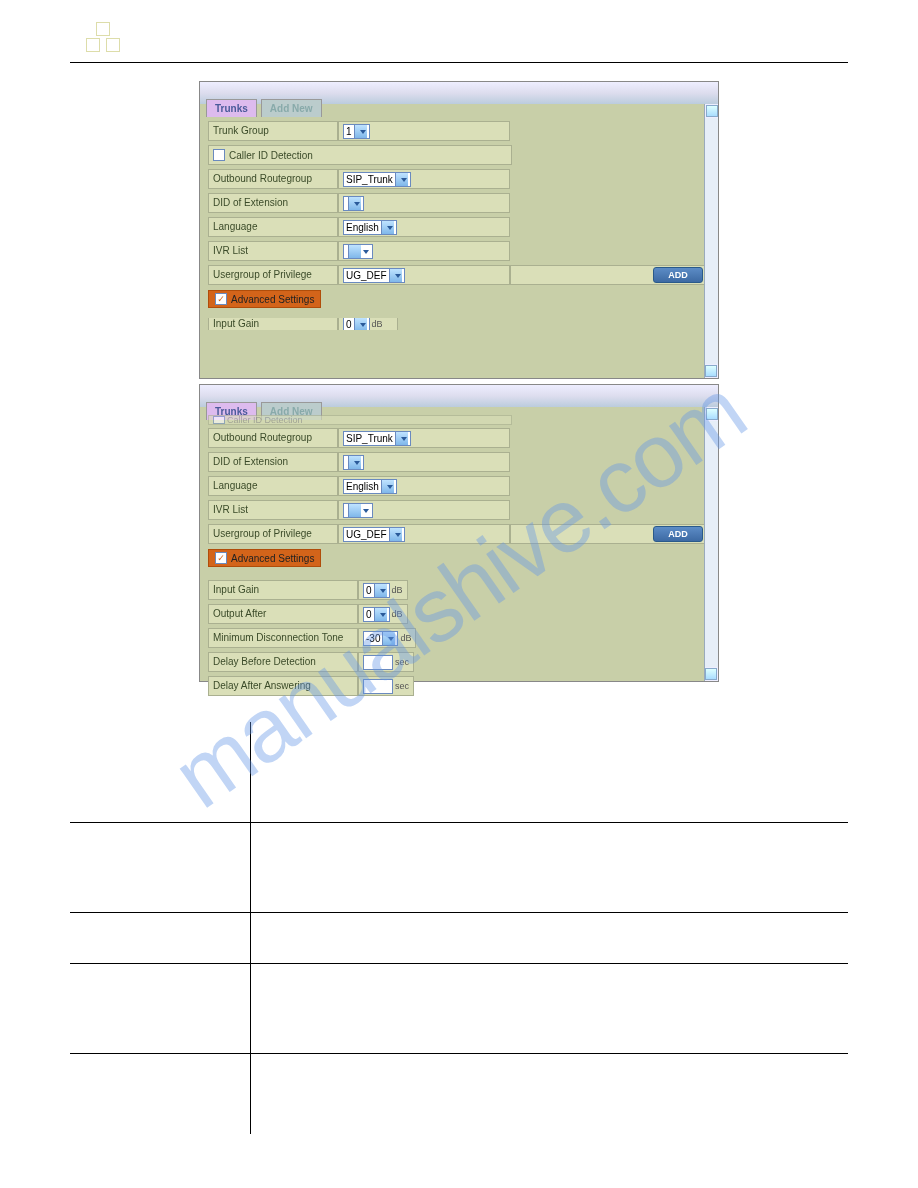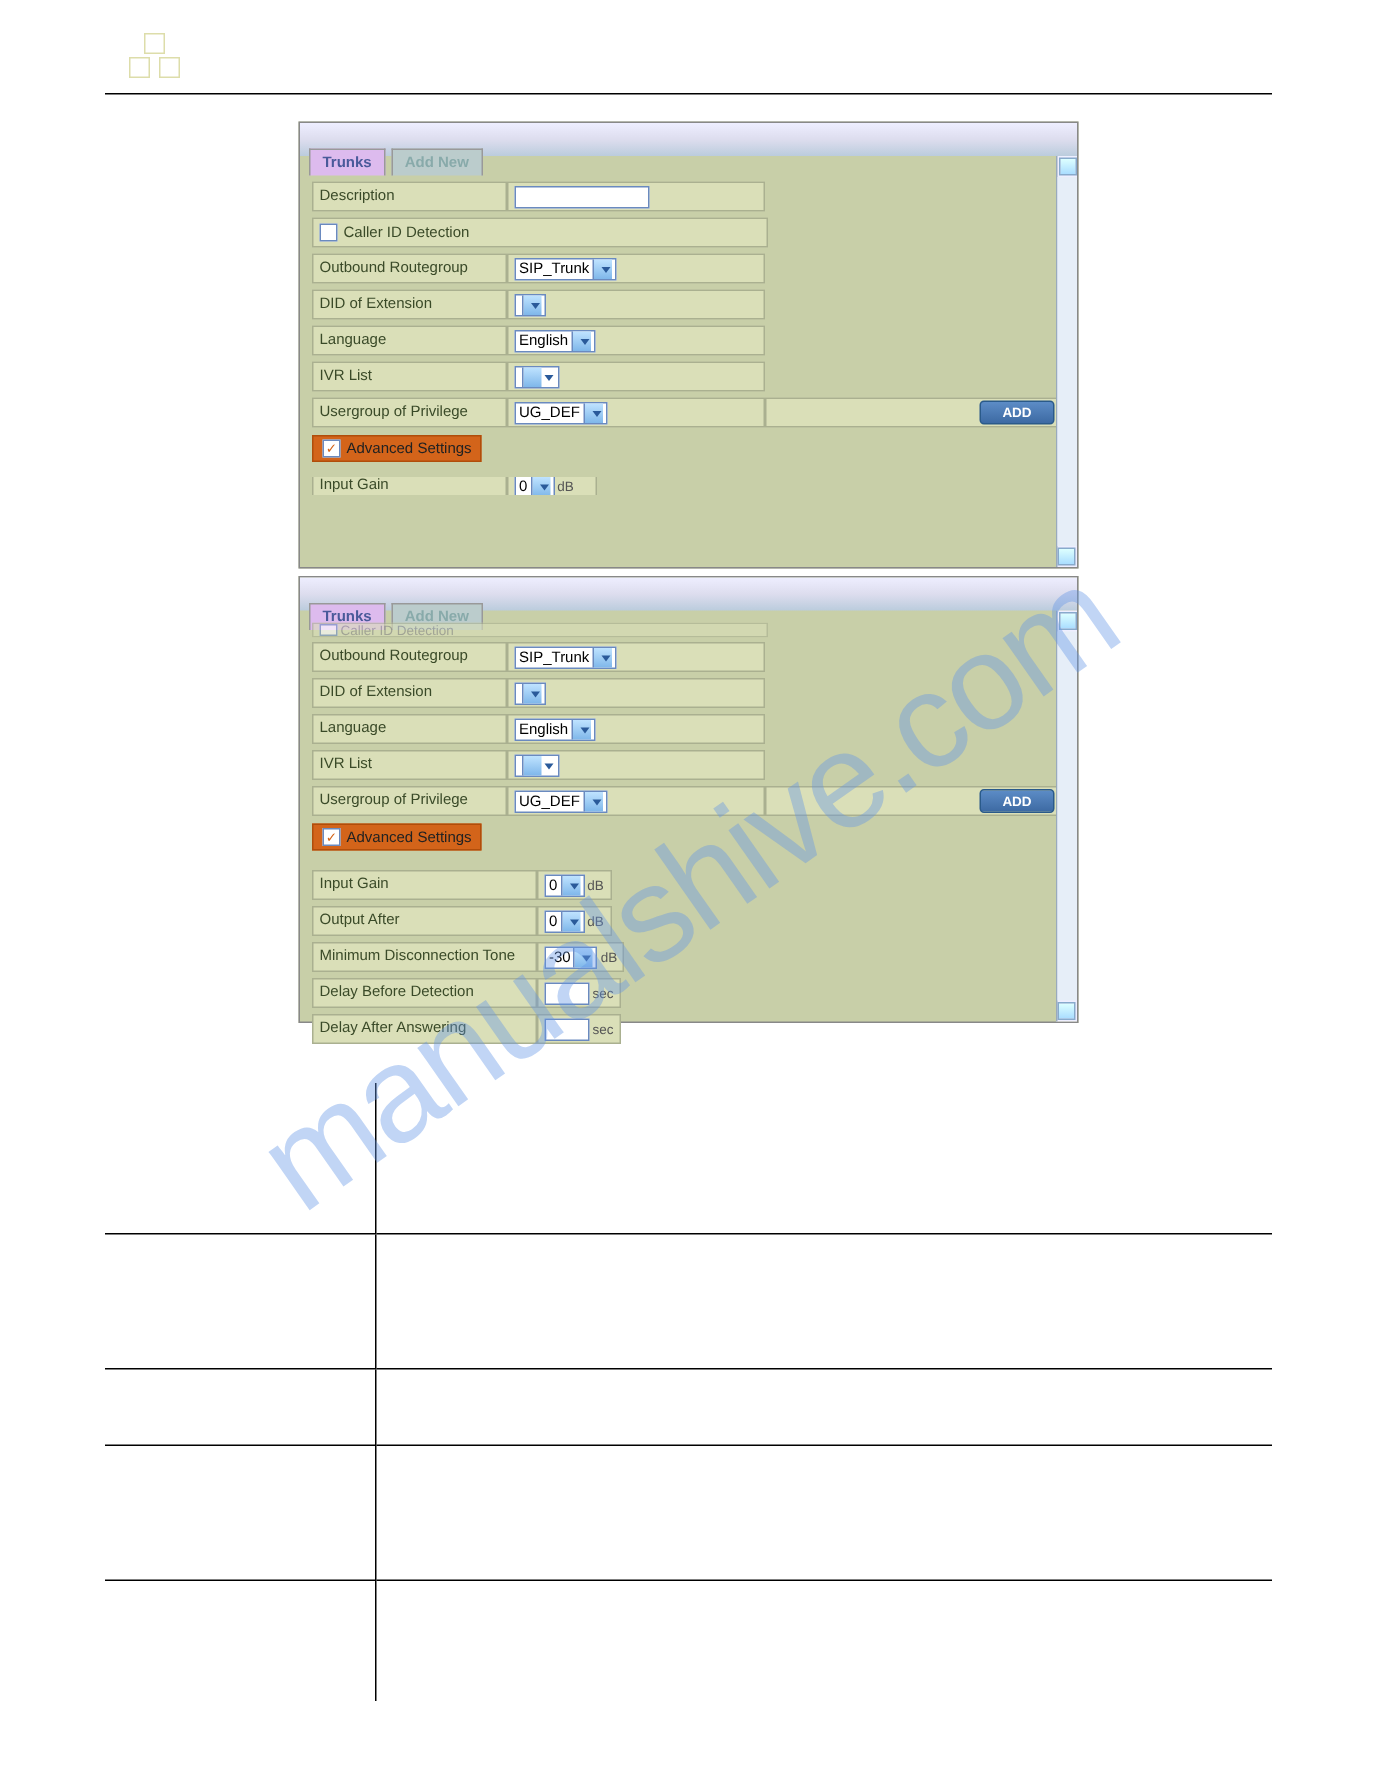--- a/index.html
+++ b/index.html
@@ -55,23 +55,25 @@
   <hr class="hr1">
 
   <div class="screenshot-wrap" style="height:298px;">
     <div class="tabbar">
       <div class="tab">Trunks</div>
       <div class="tab inactive">Add New</div>
     </div>
     <div class="pane">
       <div style="height:8px;"></div>
       <div class="row">
-        <div class="cell-label">Description</div>
-        <div class="cell-ctrl" style="width:172px;">
-            <span class="txtin"></span>
+        <div class="cell-label">Trunk Group</div>
+        <div class="cell-ctrl" style="width:172px;">
+            <span class="sel">
+              <span>1</span>
+            </span>
           </div>
       </div>
       <div class="row">
         <div class="cell-ctrl" style="width:304px; gap:4px;">
           <span class="chk"></span>
           <span style="font:10px Arial; color:#3a4a28;">Caller ID Detection</span>
         </div>
       </div>
       <div class="row">
         <div class="cell-label">Outbound Routegroup</div>

